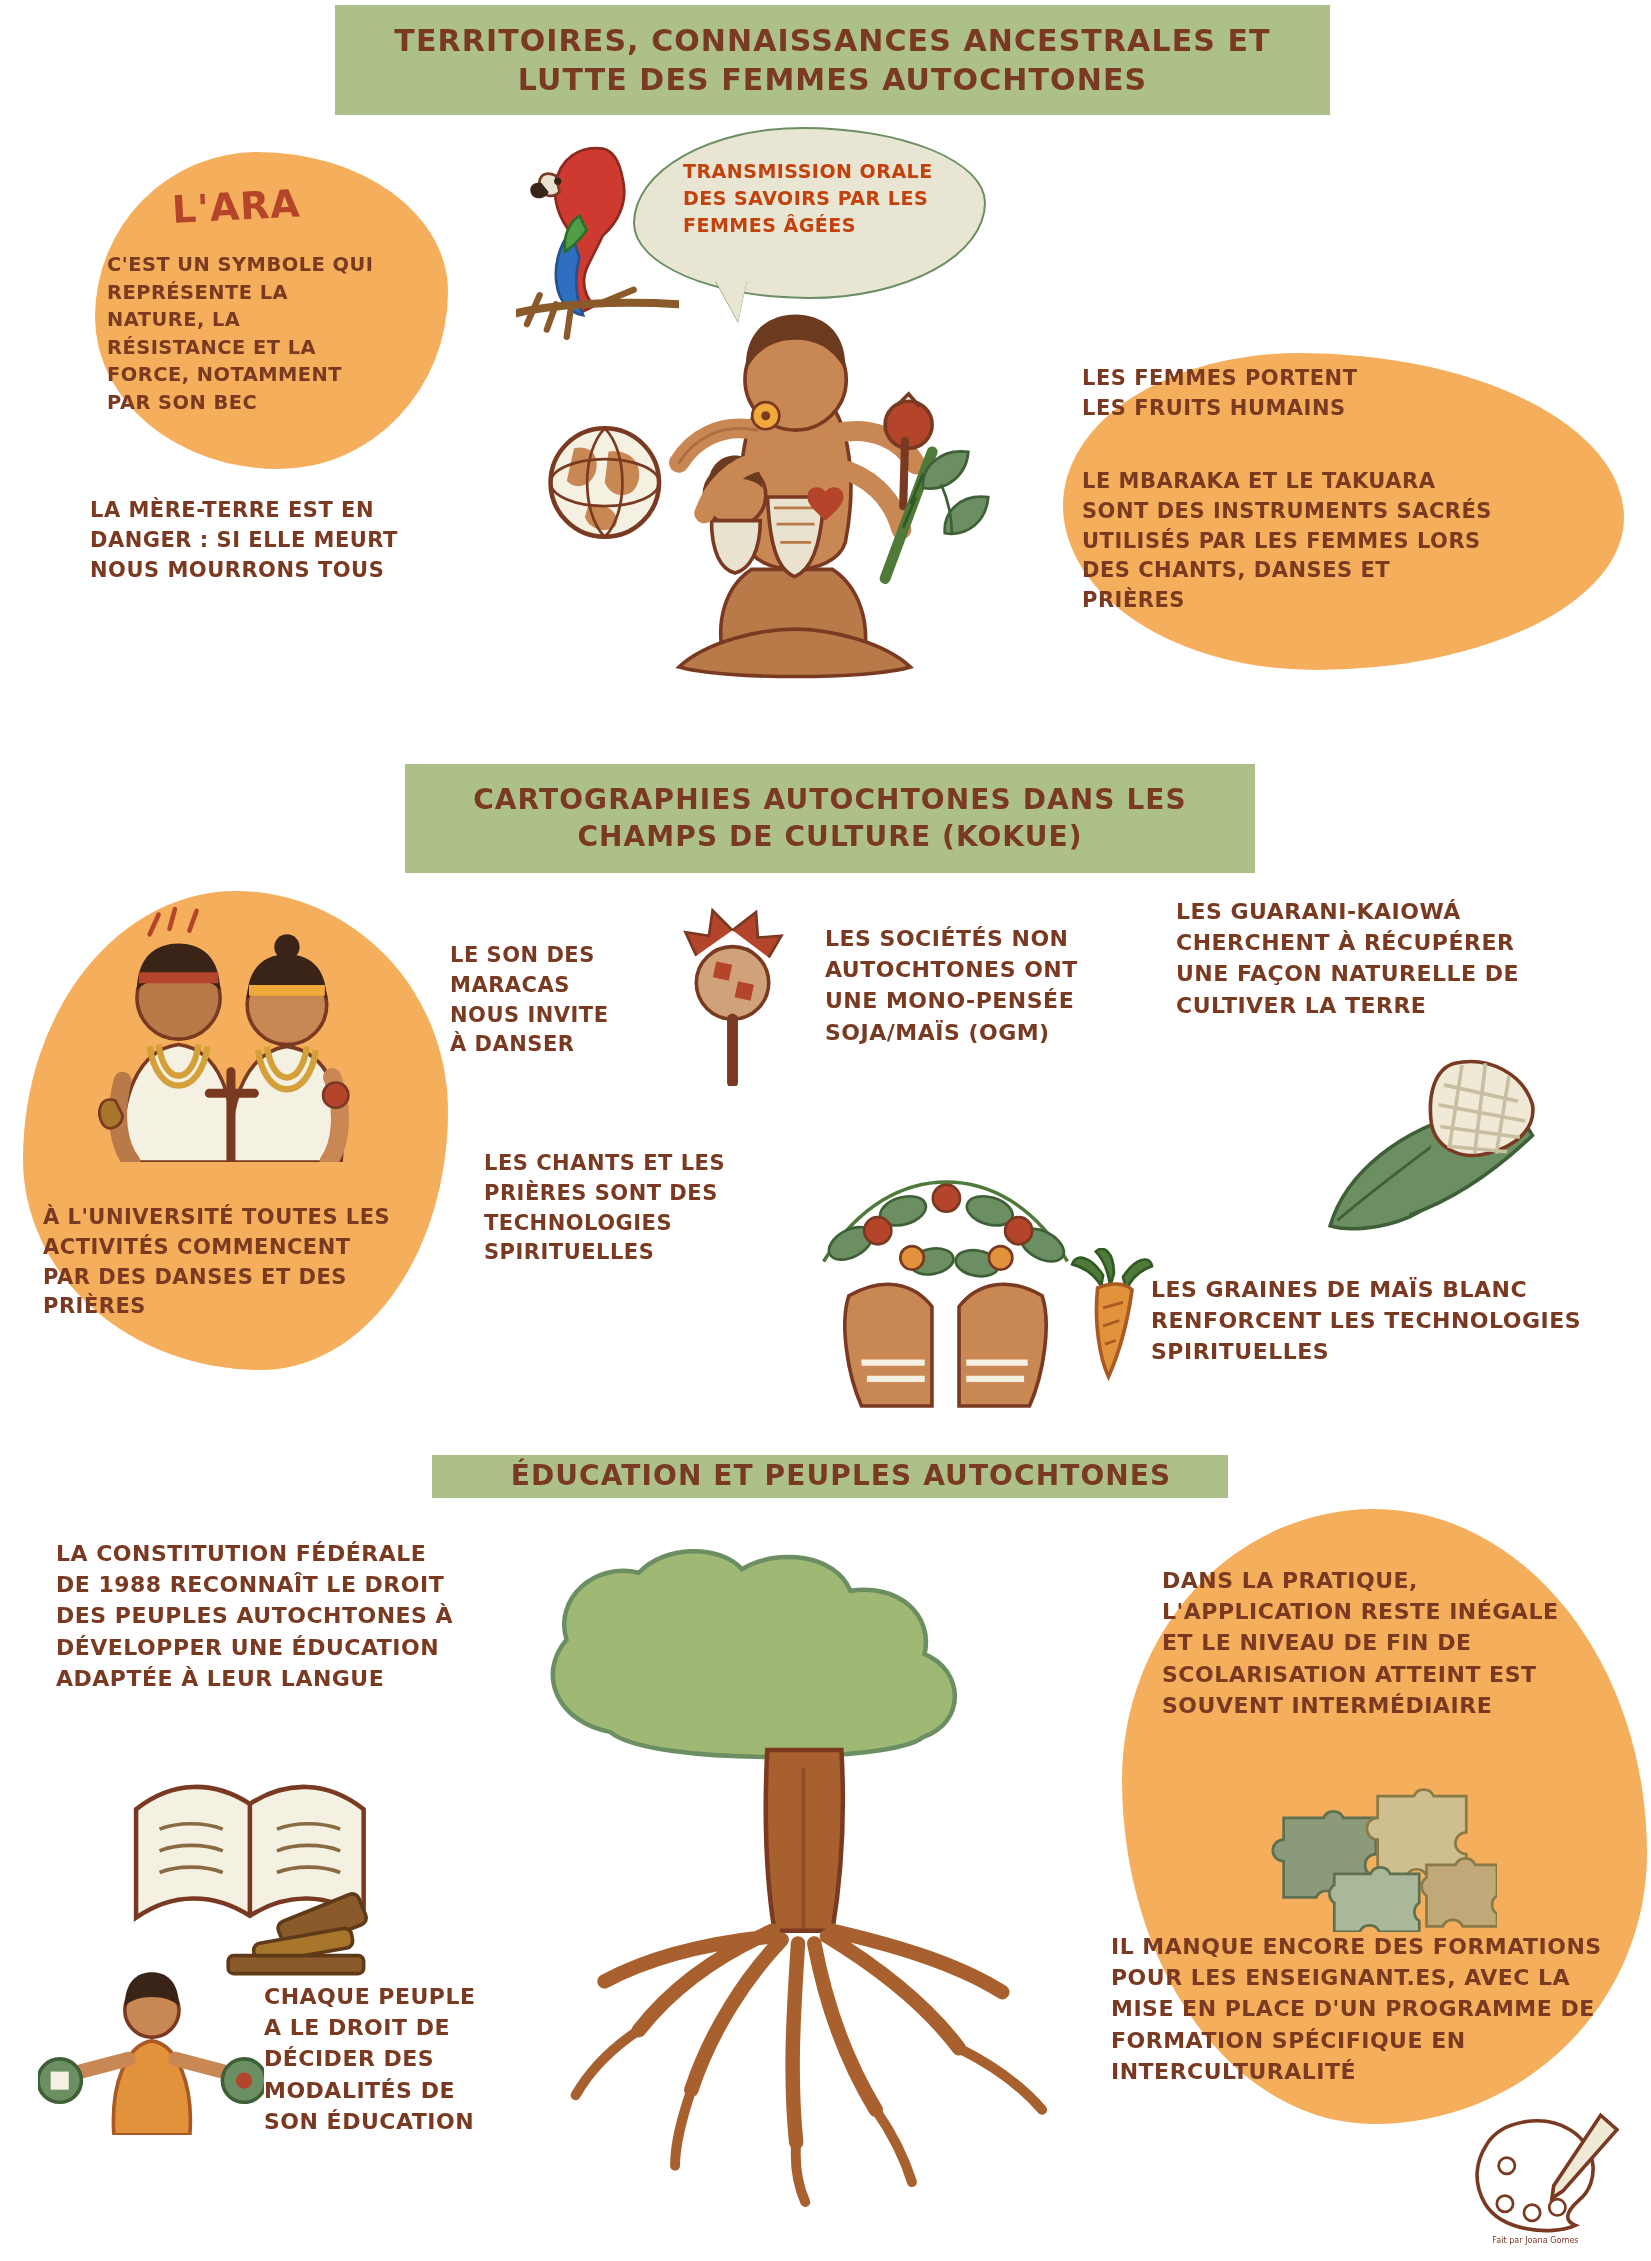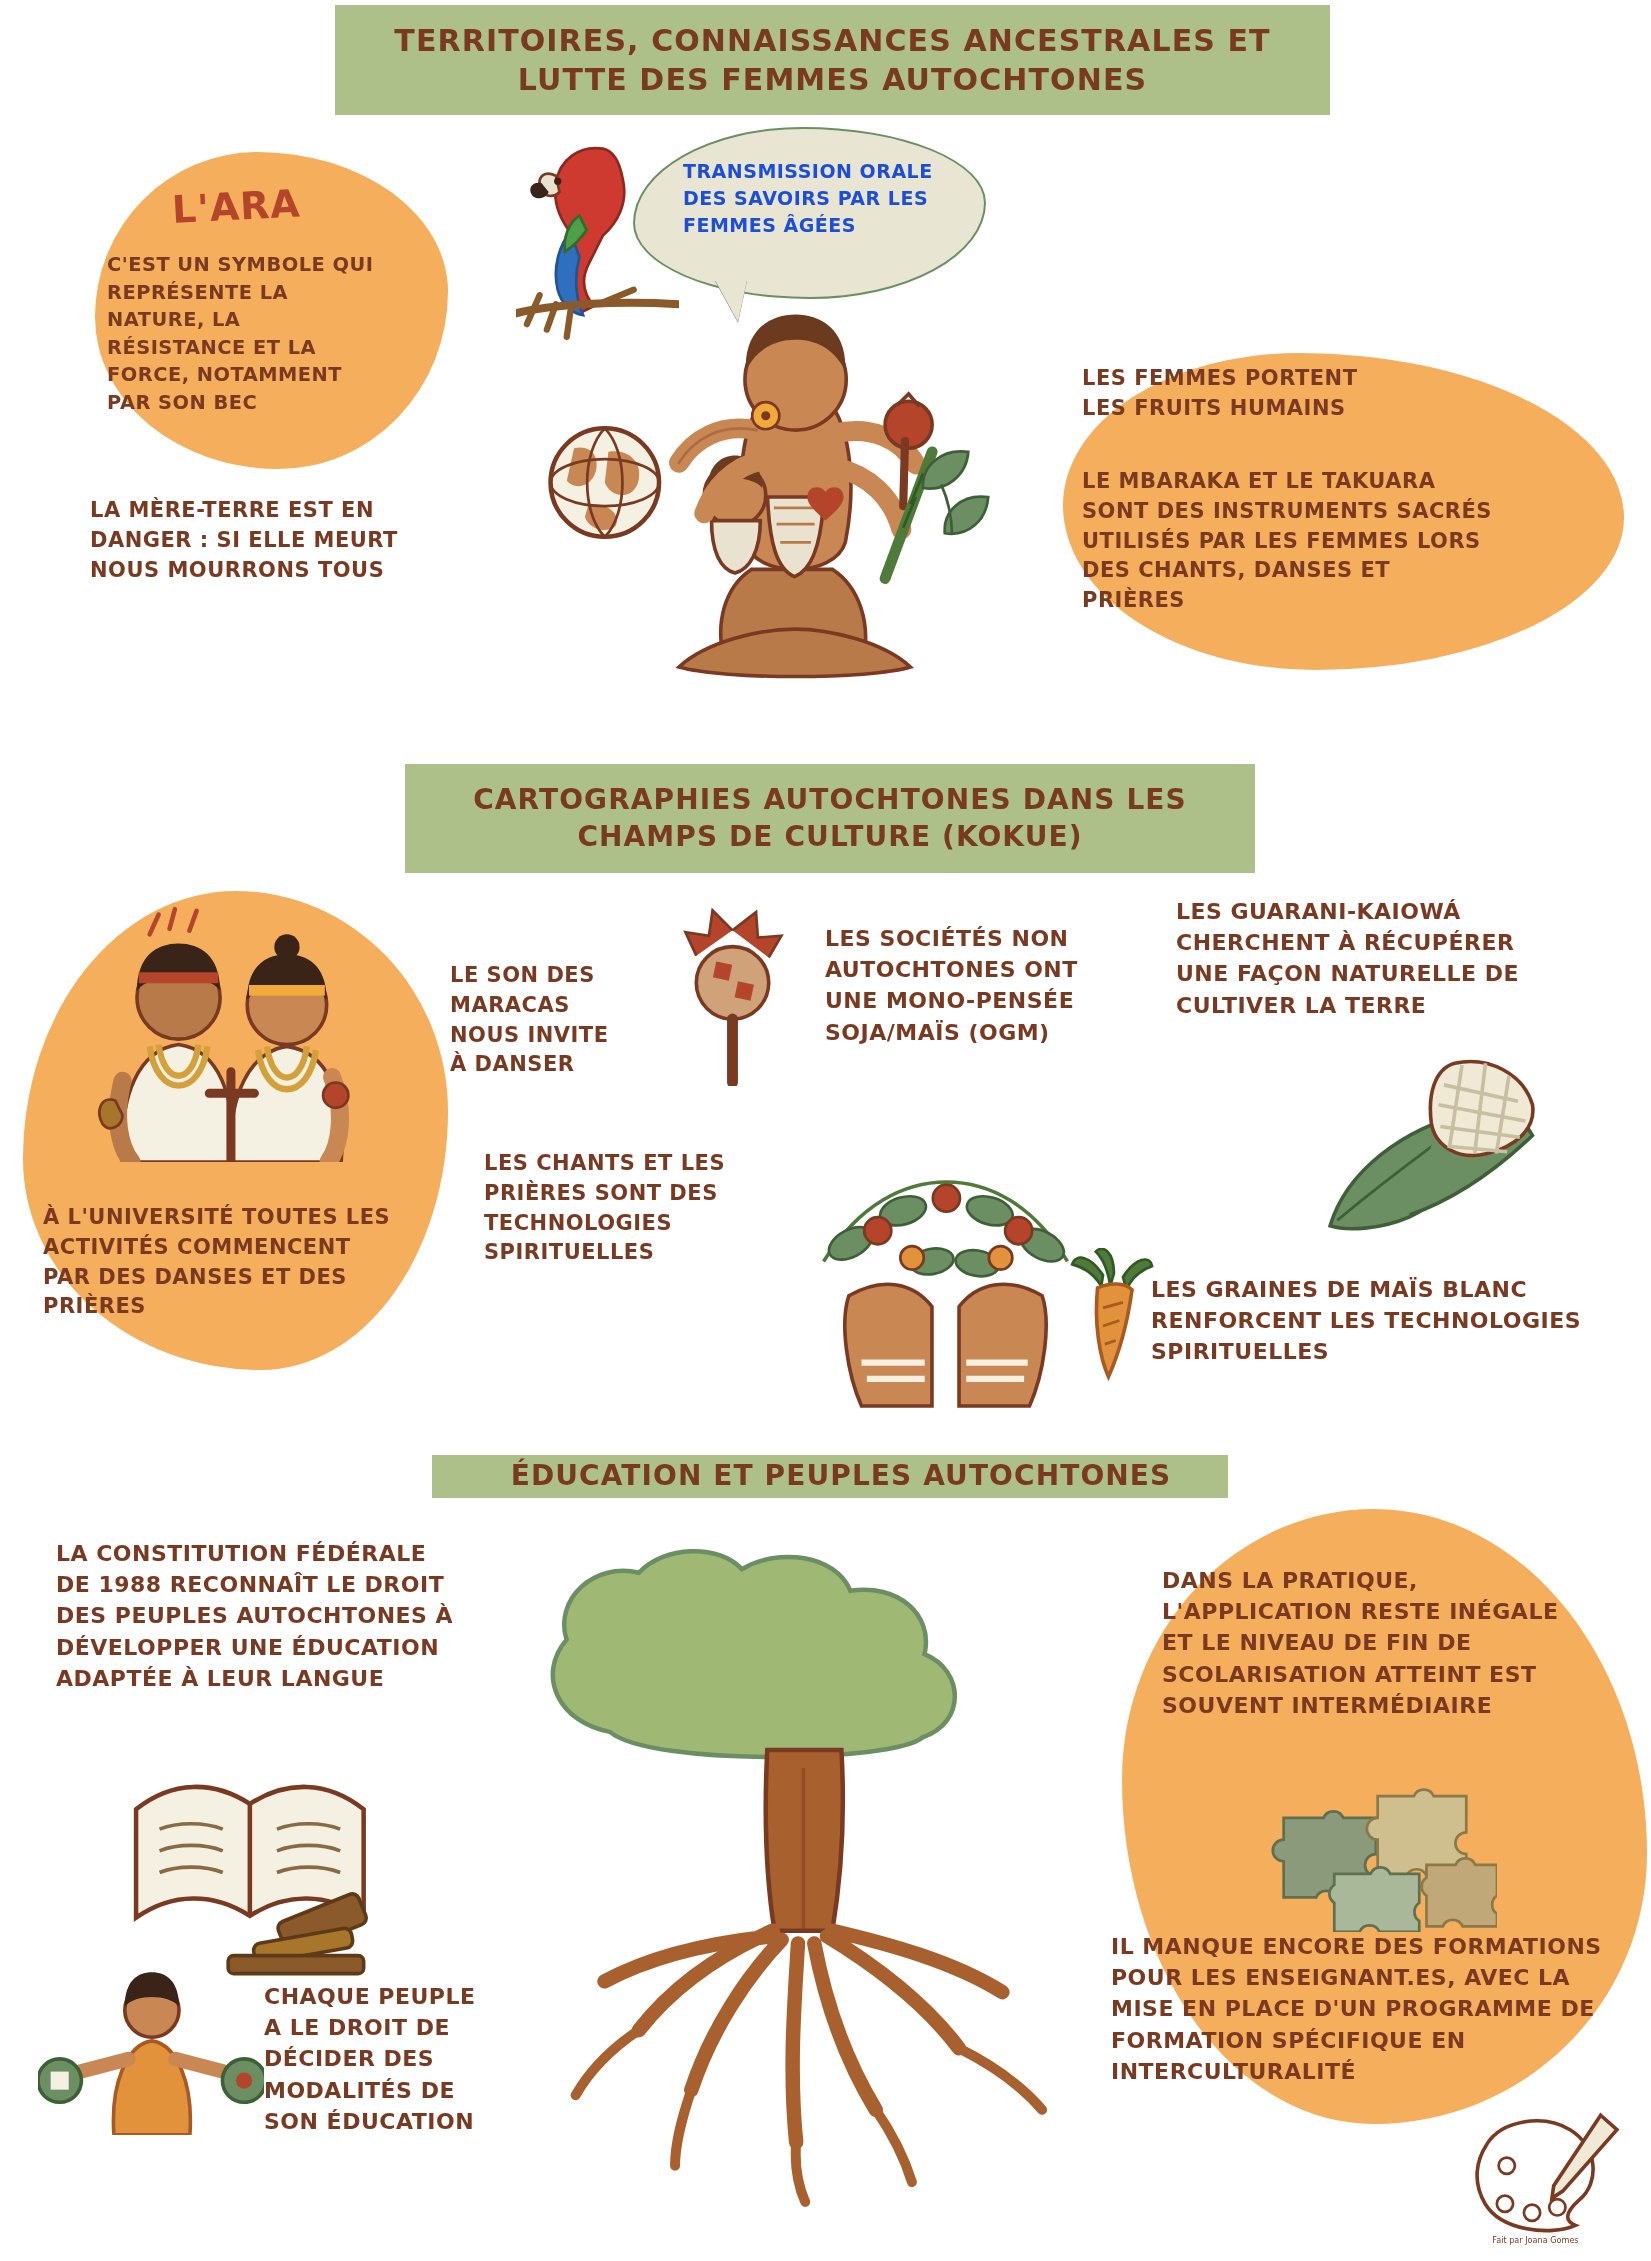--- a/index.html
+++ b/index.html
@@ -123,21 +123,21 @@
       <circle cx="46" cy="50" r="4" fill="#3a2417"></circle>
       <path d="M28 52 C18 50 12 58 18 66 C24 72 34 68 36 62 Z" fill="#3a2417"></path>
       <path d="M26 176 L12 208 M44 186 L34 214 M60 194 L56 222" stroke="#8a5a2a" stroke-width="7" stroke-linecap="round" fill="none"></path>
       <path d="M0 196 C40 186 110 182 180 186" stroke="#8a5a2a" stroke-width="9" fill="none" stroke-linecap="round"></path>
       <path d="M96 184 L130 170" stroke="#8a5a2a" stroke-width="7" stroke-linecap="round"></path>
     </svg>
   </div>
 
   <div class="bubble" style="left:633px; top:127px; width:353px; height:172px;"></div>
   <div class="bubble-tail" style="left:715px; top:280px;"></div>
-  <div class="txt olive" style="left:683px; top:158px; width:299px; font-size:19px; color:#1d4ed8;">TRANSMISSION ORALE
+  <div class="txt olive" style="left:683px; top:158px; width:299px; font-size:19px; color:#c2410c;">TRANSMISSION ORALE
 DES SAVOIRS PAR LES
 FEMMES ÂGÉES</div>
 
   <div class="art" style="left:543px; top:271px; width:507px; height:425px;">
     <svg width="507" height="425" viewBox="0 0 560 470">
 
       <path d="M200 430 C190 390 200 350 230 330 L320 330 C350 350 362 390 354 430 Z" fill="#b97a4a" stroke="#7a3a22" stroke-width="4"></path>
       <path d="M150 438 C180 410 240 396 278 396 C316 396 376 410 406 438 C360 452 200 452 150 438 Z" fill="#b97a4a" stroke="#7a3a22" stroke-width="4"></path>
 
       <path d="M238 150 C218 180 214 240 224 300 C234 340 322 340 334 300 C346 240 340 180 320 150 Z" fill="#c98754" stroke="#7a3a22" stroke-width="4"></path>
@@ -225,21 +225,21 @@
 
       <path d="M150 200 L150 300 M126 224 L176 224" stroke="#7a3a22" stroke-width="10" stroke-linecap="round"></path>
     </svg>
   </div>
 
   <div class="txt" style="left:43px; top:1203px; width:407px; font-size:21px;">À L'UNIVERSITÉ TOUTES LES
 ACTIVITÉS COMMENCENT
 PAR DES DANSES ET DES
 PRIÈRES</div>
 
-  <div class="txt" style="left:450px; top:941px; width:208px; font-size:21px;margin-top:20px;">LE SON DES
+  <div class="txt" style="left:450px; top:941px; width:208px; font-size:21px;">LE SON DES
 MARACAS
 NOUS INVITE
 À DANSER</div>
 
   <div class="art" style="left:669px; top:905px; width:127px; height:181px;">
     <svg width="127" height="181" viewBox="0 0 140 200">
       <path d="M70 28 L48 6 L44 34 L18 30 L30 56" fill="#b4442a" stroke="#7a3a22" stroke-width="3"></path>
       <path d="M70 28 L96 8 L98 36 L124 34 L110 58" fill="#b4442a" stroke="#7a3a22" stroke-width="3"></path>
       <circle cx="70" cy="86" r="40" fill="#cfa27a" stroke="#7a3a22" stroke-width="4"></circle>
       <rect x="50" y="64" width="18" height="18" fill="#b4442a" transform="rotate(12 59 73)"></rect>

